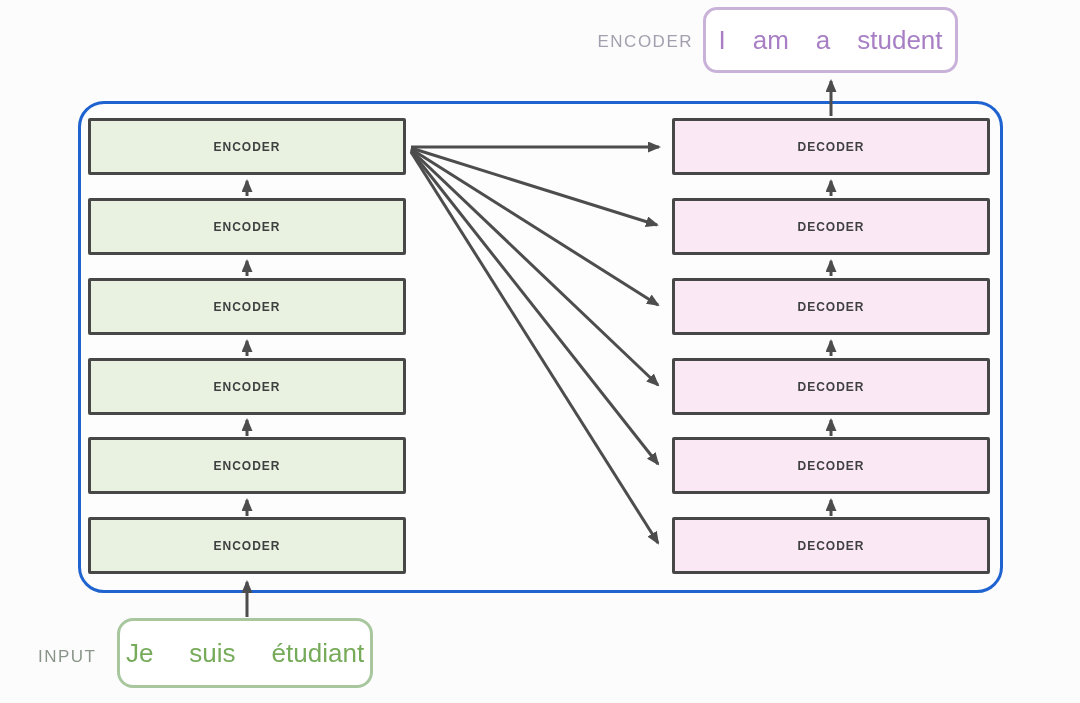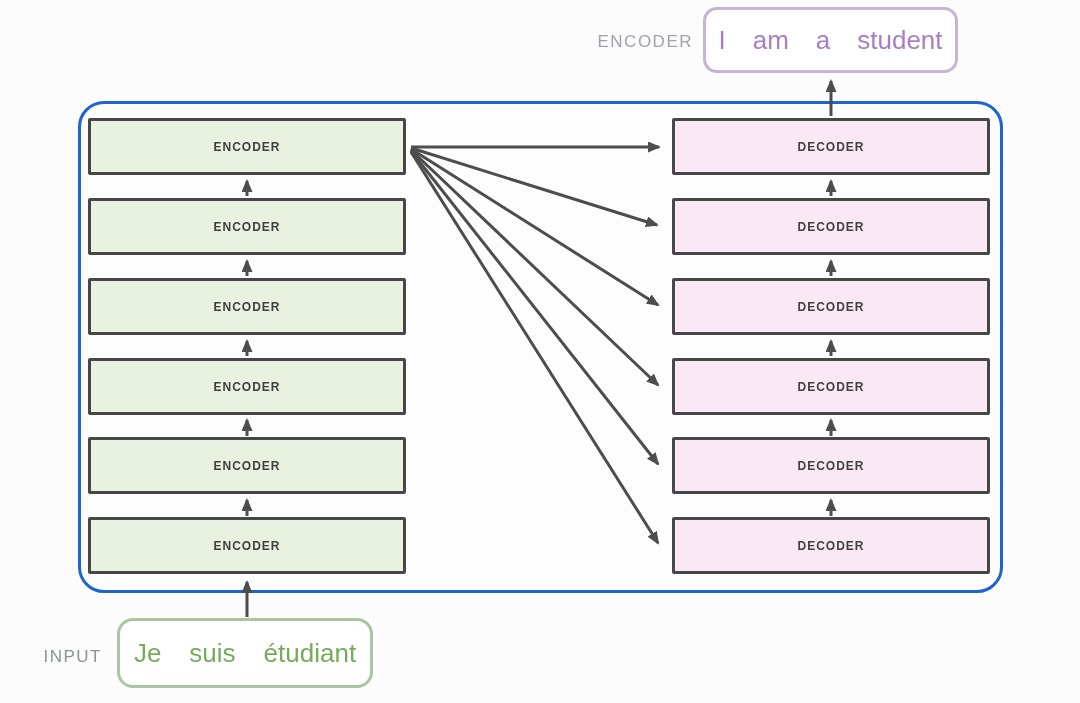--- a/index.html
+++ b/index.html
@@ -50,21 +50,21 @@
     letter-spacing: 1.5px;
     font-weight: 400;
   }
   .output-label {
     left: 575px; top: 32px; width: 118px;
     text-align: right;
     color: var(--output-label, #a39fae);
   }
   .input-label {
     left: 38px; top: 647px; width: 64px;
-    text-align: right;
+    text-align: left;
     color: var(--input-label, #8a958a);
   }
 
   
   .token-box {
     position: absolute;
     box-sizing: border-box;
     background: #ffffff;
     display: flex; align-items: center; justify-content: center;
   }
@@ -74,21 +74,21 @@
     border: 3px solid var(--output-border, #c9b2d9);
     border-radius: 14px;
     gap: 27px;
   }
   .output-box .tok { color: var(--output-text, #a87fc4); font-size: 26px; }
   .input-box {
     left: 117px; top: 618px;
     width: 256px; height: 70px;
     border: 3px solid var(--input-border, #a8c79e);
     border-radius: 16px;
-    gap: 28px;
+    gap: 36px;
   }
   .input-box .tok { color: var(--input-text, #76ab5a); font-size: 26px; }
 
   
   svg.arrows {
     position: absolute;
     left: 0; top: 0;
     width: 1080px; height: 703px;
     pointer-events: none;
   }

